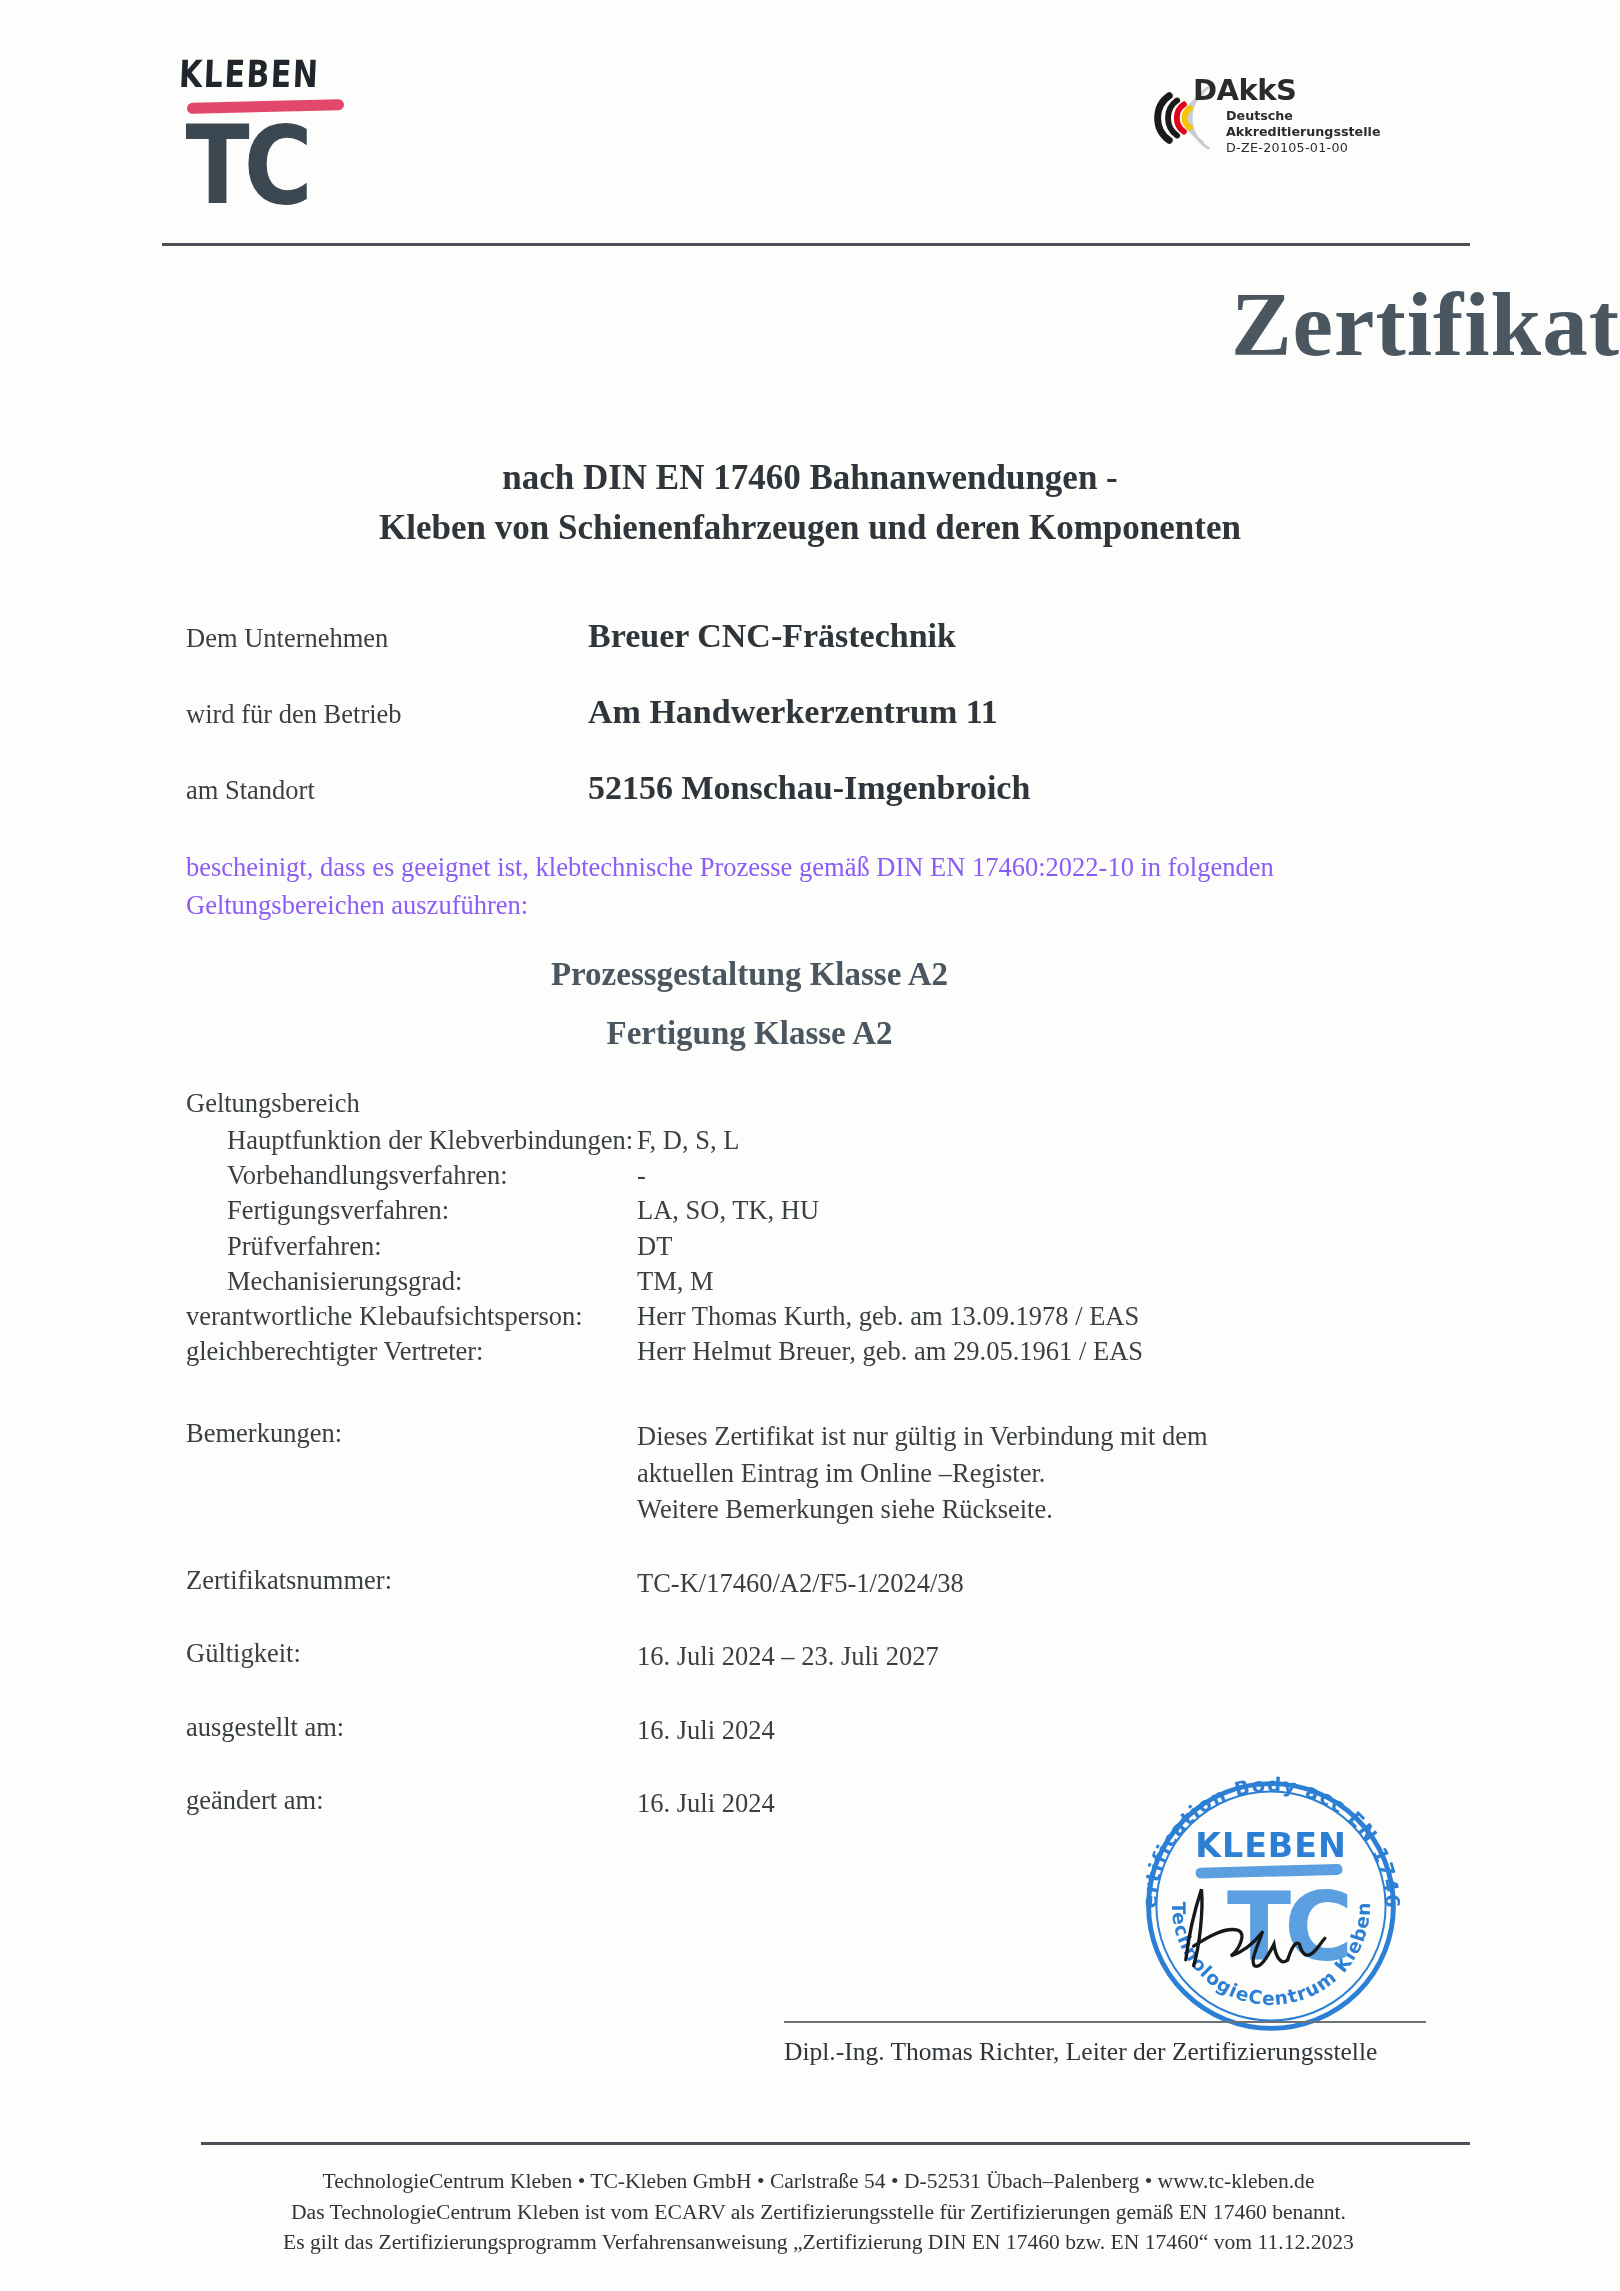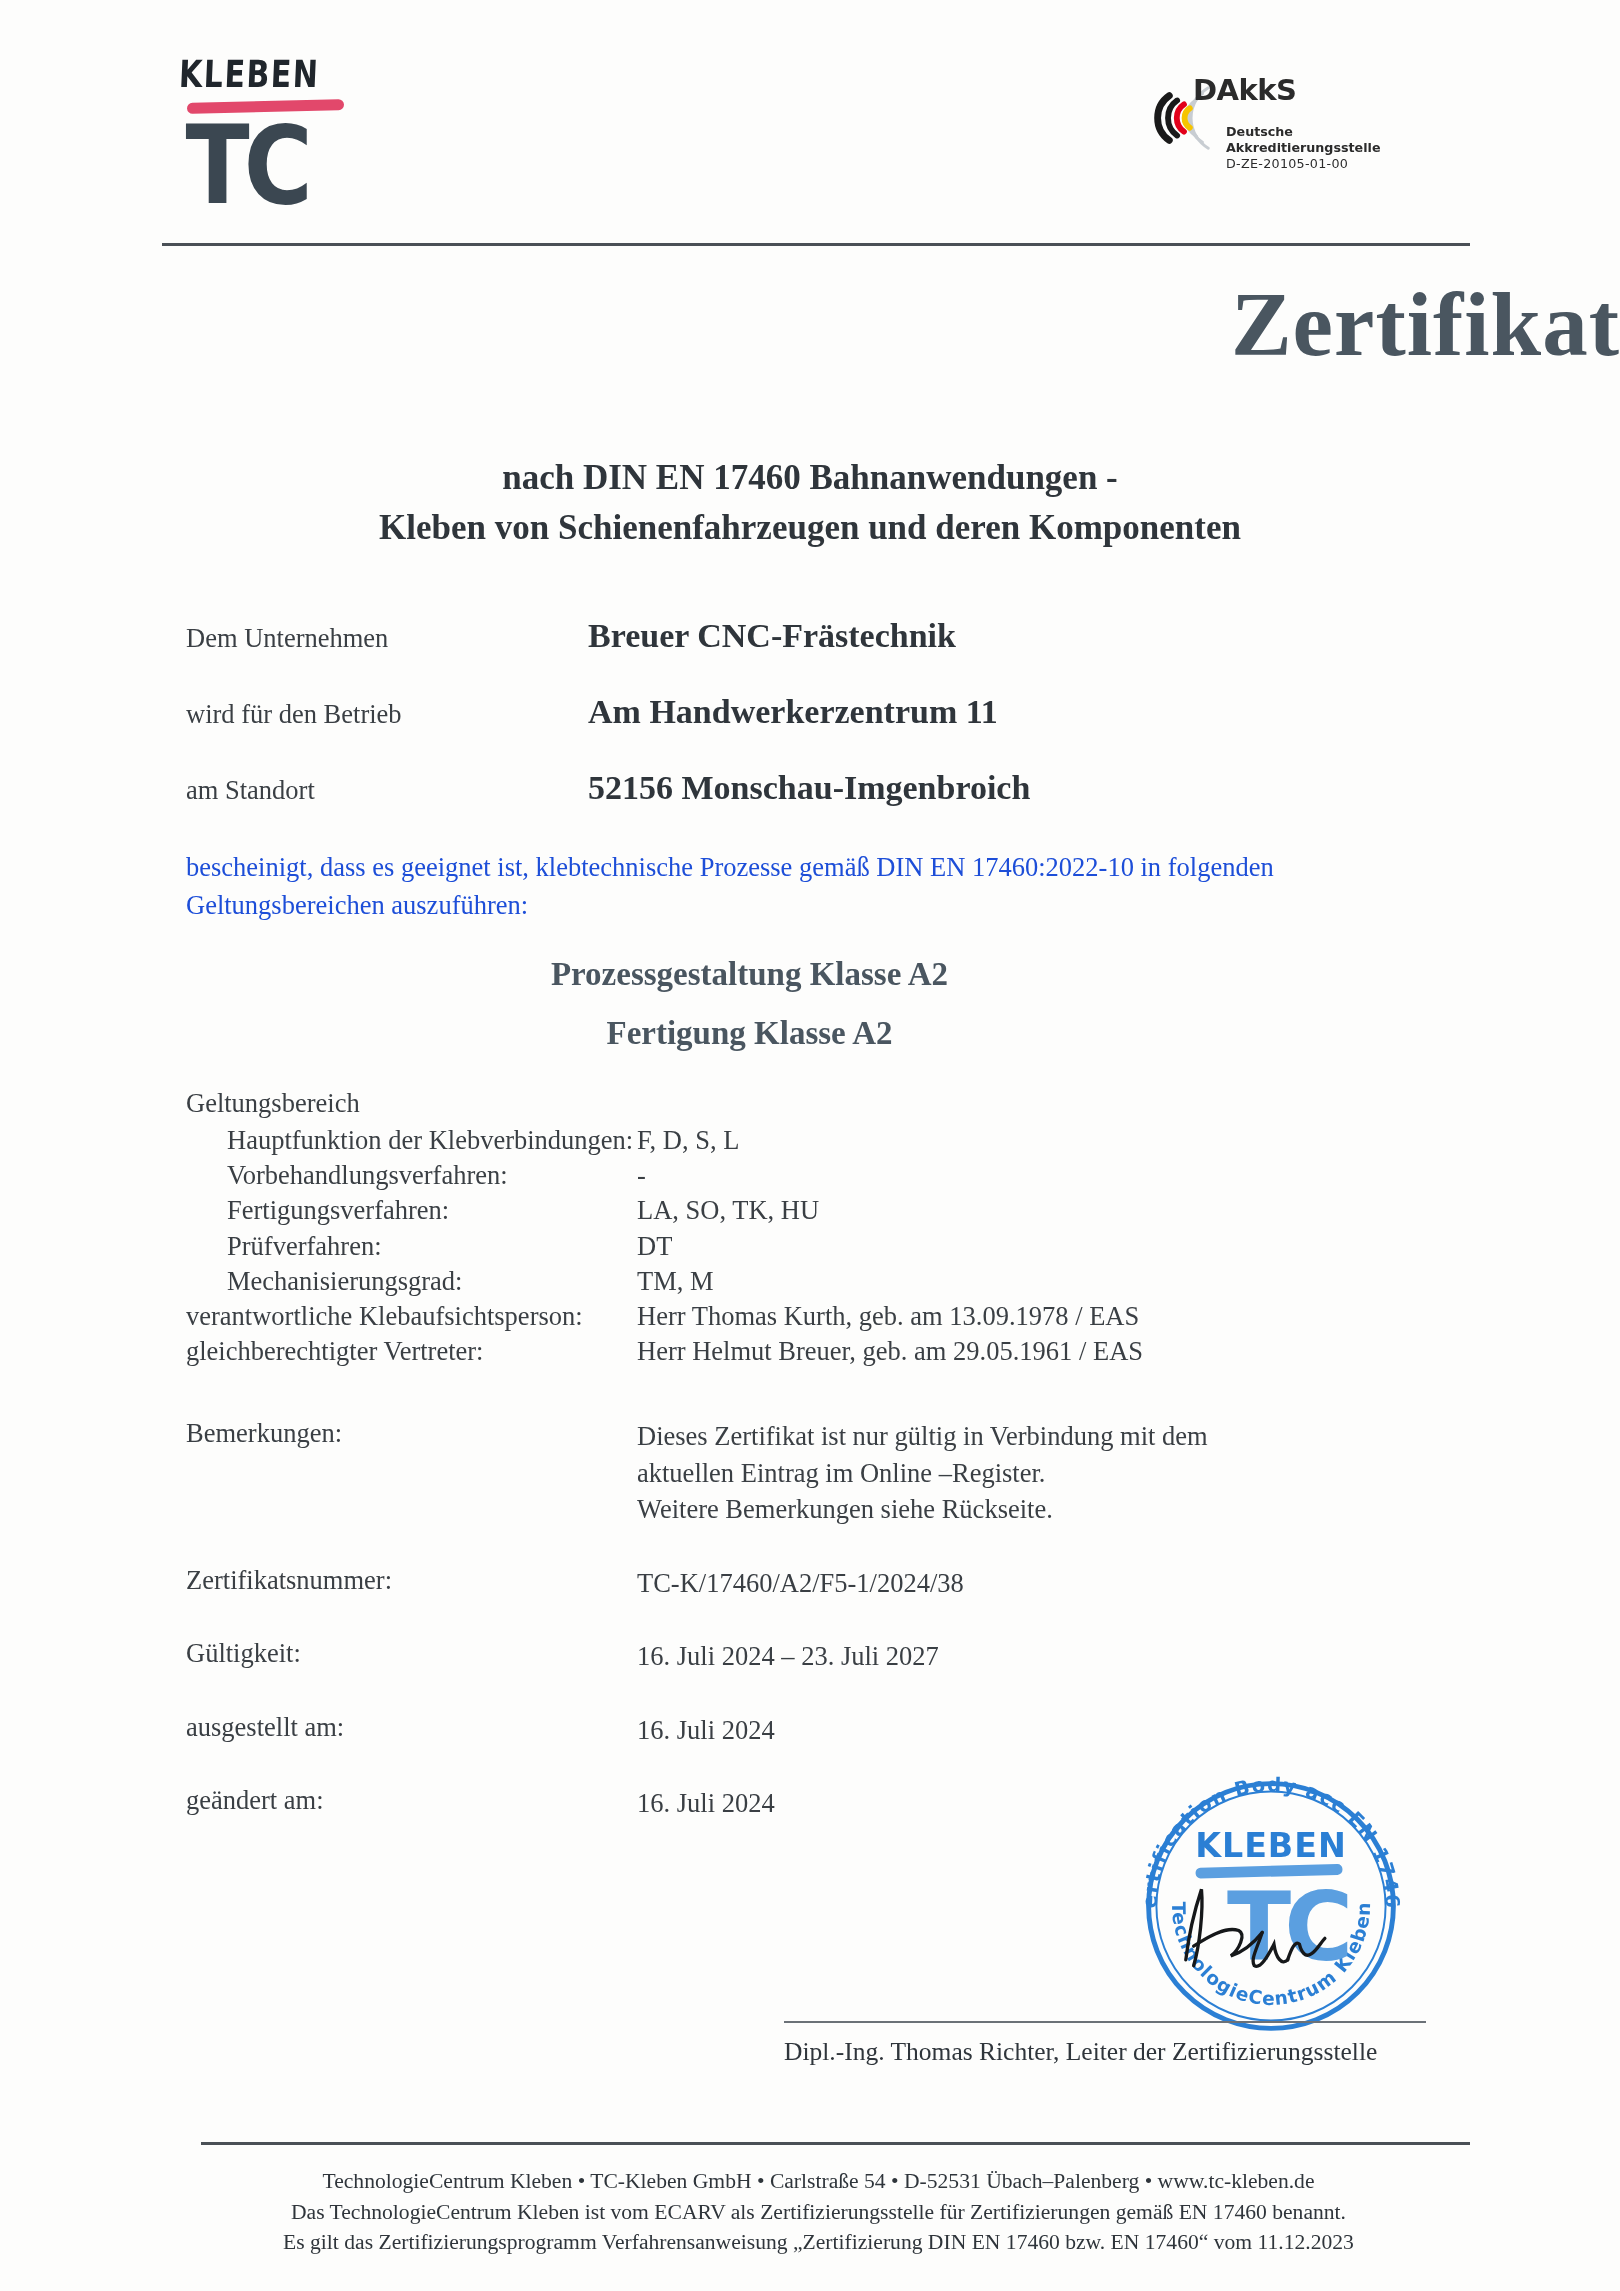--- a/index.html
+++ b/index.html
@@ -94,21 +94,21 @@
   }
   .dakks-title {
     font-family: "DejaVu Sans", sans-serif;
     font-size: 29px;
     font-weight: 700;
     color: #2b2b2b;
     letter-spacing: -0.5px;
     line-height: 1;
   }
   .dakks-sub {
-    margin-top: 19px;
+    margin-top: 3px;
     margin-left: 33px;
     font-family: "DejaVu Sans", sans-serif;
     font-size: 12.7px;
     font-weight: 700;
     color: #2b2b2b;
     line-height: 1.25;
   }
   .dakks-code {
     margin-left: 33px;
     font-family: "DejaVu Sans", sans-serif;
@@ -177,21 +177,21 @@
   }
 
   
   .statement {
     position: absolute;
     top: 848px;
     left: 186px;
     width: 1245px;
     font-size: 26.5px;
     line-height: 1.45;
-    color: #1d4ed8;
+    color: #8b5cf6;
   }
 
   .scope-classes {
     position: absolute;
     top: 956px;
     left: 186px;
     width: 1127px;
     text-align: center;
   }
   .scope-class {

